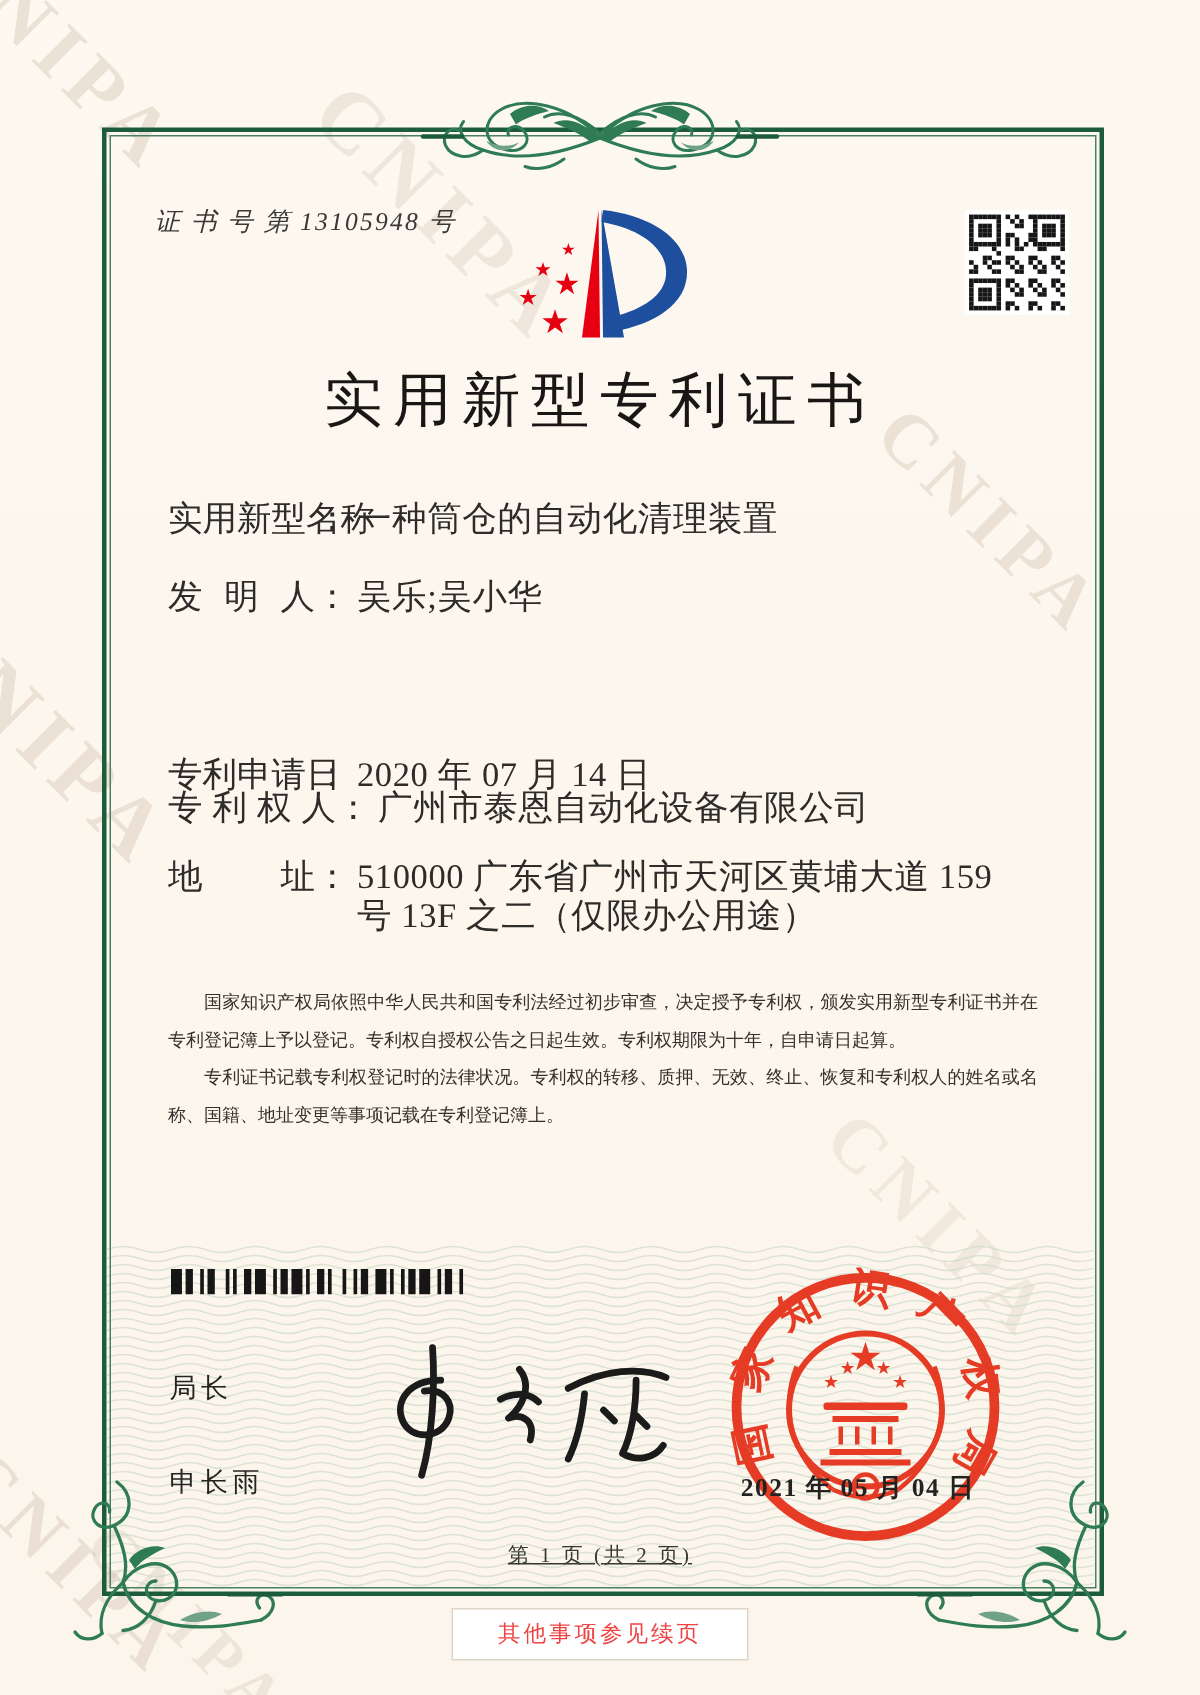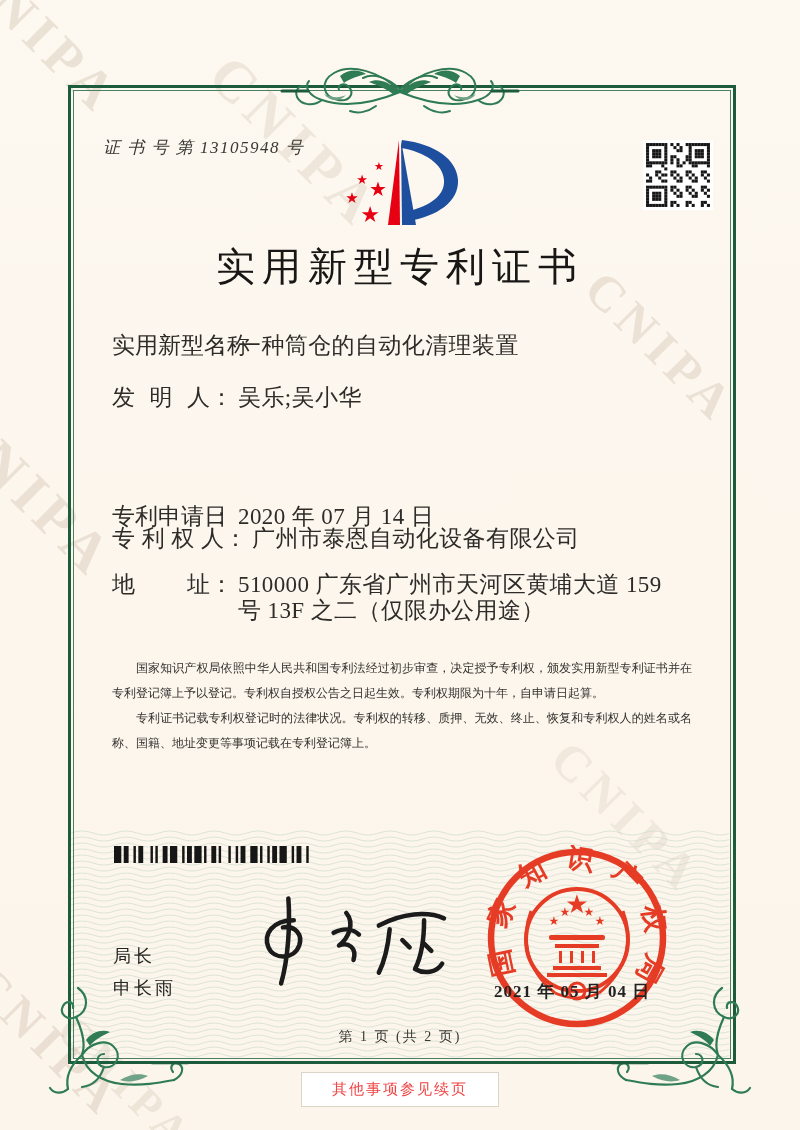--- a/index.html
+++ b/index.html
@@ -65,28 +65,28 @@
   .paragraphs {
     position:absolute; left:112px; top:656px; width:580px;
     font-size:12px; line-height:25px; text-align:justify; color:#33312d;
   }
   .paragraphs p { text-indent:2em; }
 
   .barcode { left:114px; top:846px; }
 
   .officer { position:absolute; left:113px; font-family:"Liberation Sans","DejaVu Sans",sans-serif;
              font-size:18px; letter-spacing:3px; color:#262421; }
-  .officer-role { top:944px; }
+  .officer-role { top:913px; }
   .officer-name { top:938px;margin-top:38px; }
   .signature { left:235px; top:893px; }
 
   .seal { left:467px; top:845px; opacity:0.94; }
 
   .page-info { left:0; top:1028px; width:100%; text-align:center;
-               font-size:14px; letter-spacing:2px; color:#3a3834; }
+               font-size:14px; letter-spacing:2px; color:#3a3834;text-decoration:underline; }
   .note-box {
     left:50%; top:1072px; transform:translateX(-50%);
     background:#ffffff; border:1px solid #ddd5c8; padding:7px 30px;
     font-size:15px; letter-spacing:2px; color:#ef4444; white-space:nowrap;
   }
 </style>
 </head>
 <body>
 
 <div class="page">

